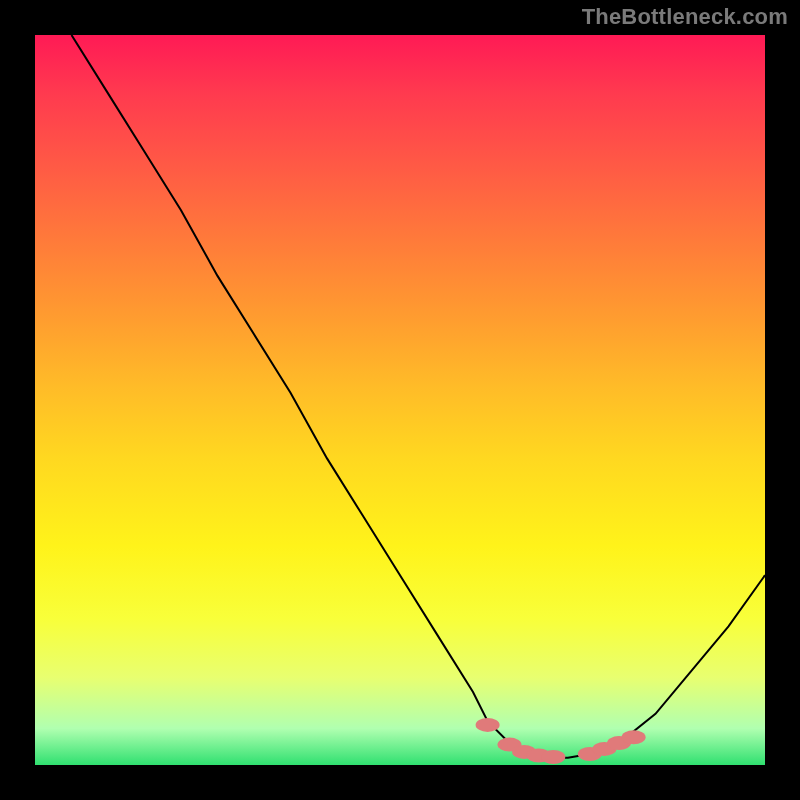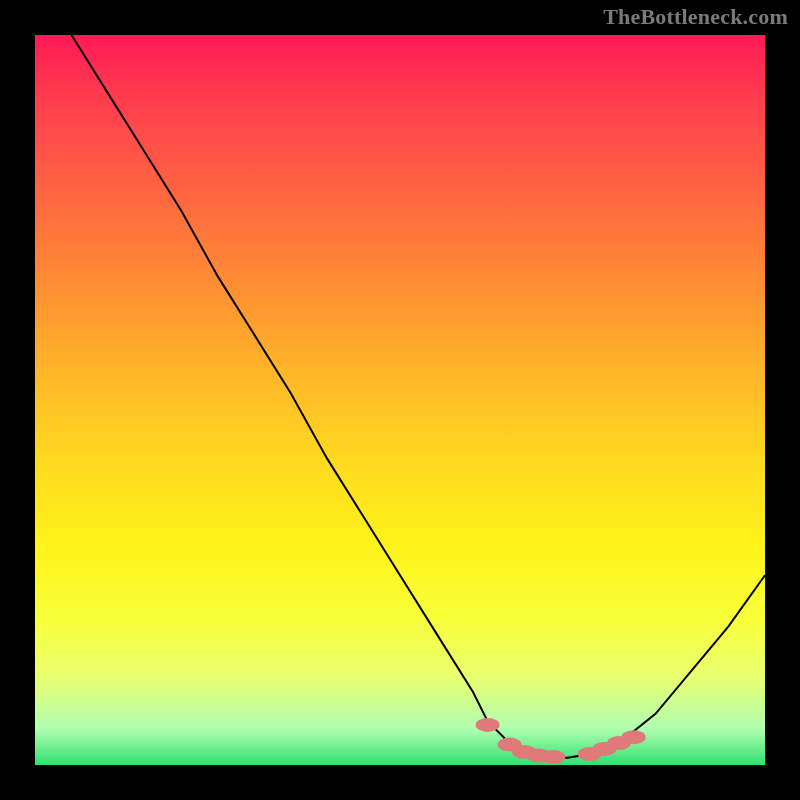--- a/index.html
+++ b/index.html
@@ -8,21 +8,21 @@
     position: relative;
     width: 800px;
     height: 800px;
     background: #000;
   }
   .attribution {
     position: absolute;
     top: 4px;
     right: 12px;
     color: #7a7a7a;
-    font-family: Liberation Serif, serif;
+    font-family: Liberation Sans, sans-serif;
     font-size: 22px;
     font-weight: bold;
     letter-spacing: 0.2px;
   }
   .plot-area {
     position: absolute;
     left: 35px;
     top: 35px;
     width: 730px;
     height: 730px;

